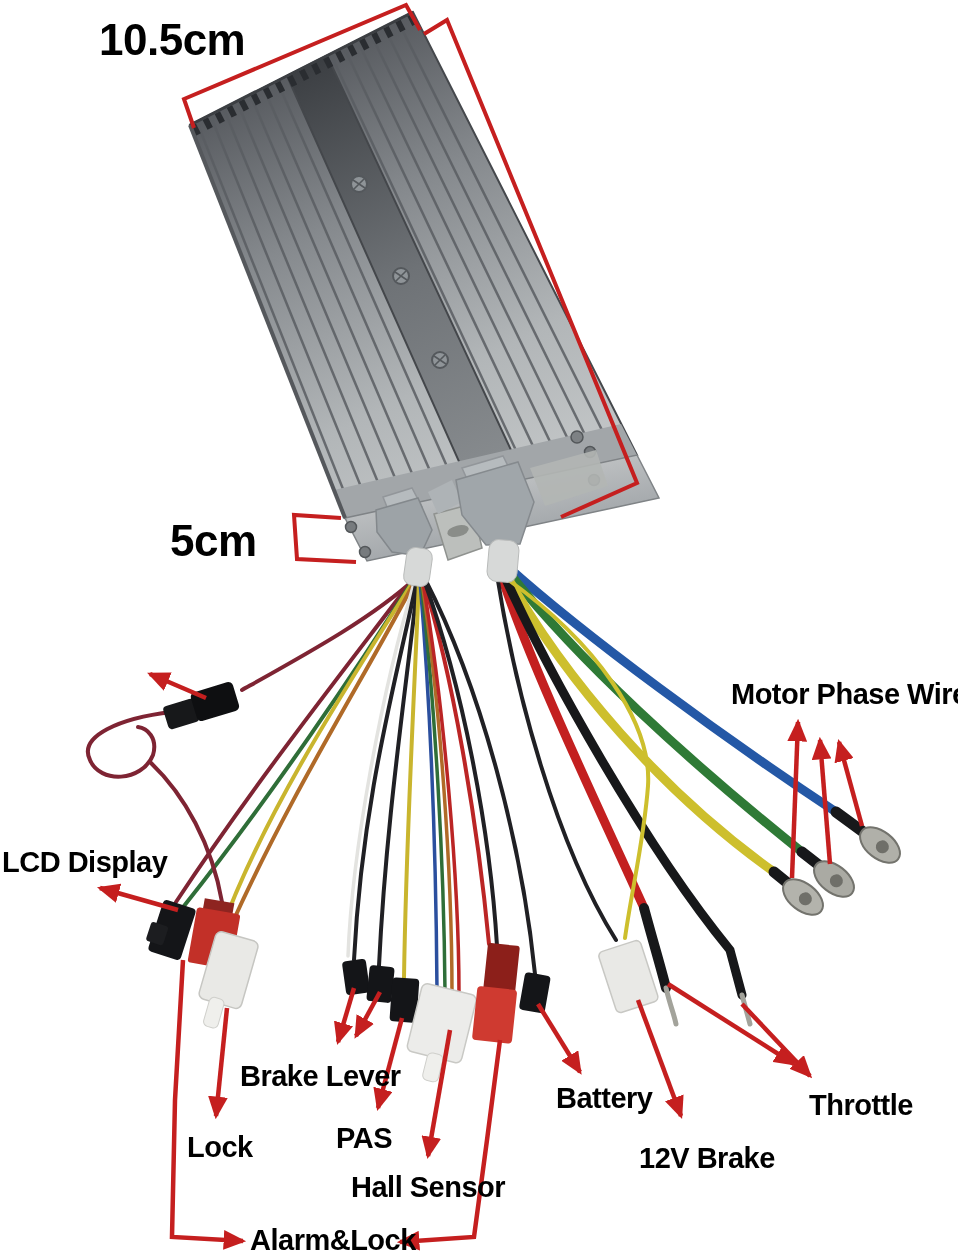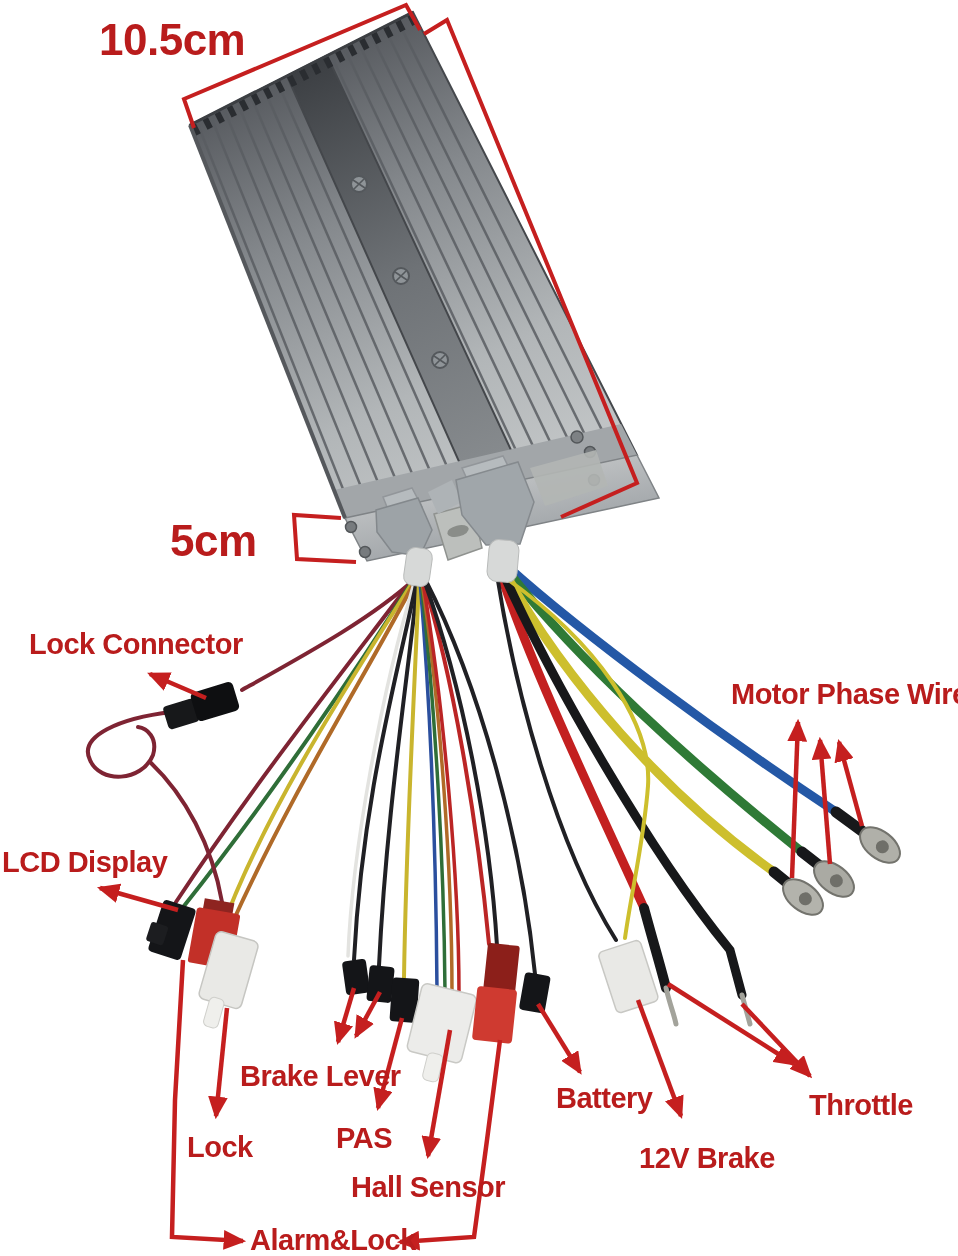--- a/index.html
+++ b/index.html
@@ -1,19 +1,19 @@
 <!DOCTYPE html>
 <html><head>
 <meta charset="utf-8">
 <style>
   html,body{margin:0;padding:0;background:#ffffff;}
   #stage{position:relative;width:958px;height:1256px;background:#ffffff;overflow:hidden;
          font-family:"Liberation Sans",sans-serif;}
   #stage svg{position:absolute;left:0;top:0;}
-  .ann{position:absolute;color:#b91c1c;font-weight:700;letter-spacing:-0.5px;white-space:nowrap;line-height:1;}
+  .ann{position:absolute;color:#000000;font-weight:700;letter-spacing:-0.5px;white-space:nowrap;line-height:1;}
   .dim{font-size:44px;}
   .lbl{font-size:29px;}
 </style>
 </head>
 <body>
 
 <div id="stage">
 
 <svg width="958" height="1256" viewBox="0 0 958 1256">
   <defs>
@@ -208,21 +208,20 @@
     <path d="M668,984 L794,1064"></path>
     <path d="M742,1004 L810,1076"></path>
     <path d="M183,960 L175,1100 L172,1237 L243,1241"></path>
     <path d="M500,1040 L487,1140 L474,1237 L400,1242"></path>
   </g>
 </svg>
 
   <div class="ann dim" style="left:99px;top:18px;">10.5cm</div>
   <div class="ann dim" style="left:170px;top:519px;">5cm</div>
 
-  <div class="ann lbl" style="left:29px;top:630px;">Lock Connector</div>
   <div class="ann lbl" style="left:731px;top:680px;">Motor Phase Wire</div>
   <div class="ann lbl" style="left:2px;top:848px;">LCD Display</div>
   <div class="ann lbl" style="left:240px;top:1062px;">Brake Lever</div>
   <div class="ann lbl" style="left:187px;top:1133px;">Lock</div>
   <div class="ann lbl" style="left:336px;top:1124px;">PAS</div>
   <div class="ann lbl" style="left:351px;top:1173px;">Hall Sensor</div>
   <div class="ann lbl" style="left:556px;top:1084px;">Battery</div>
   <div class="ann lbl" style="left:639px;top:1144px;">12V Brake</div>
   <div class="ann lbl" style="left:809px;top:1091px;">Throttle</div>
   <div class="ann lbl" style="left:250px;top:1226px;">Alarm&amp;Lock</div>

